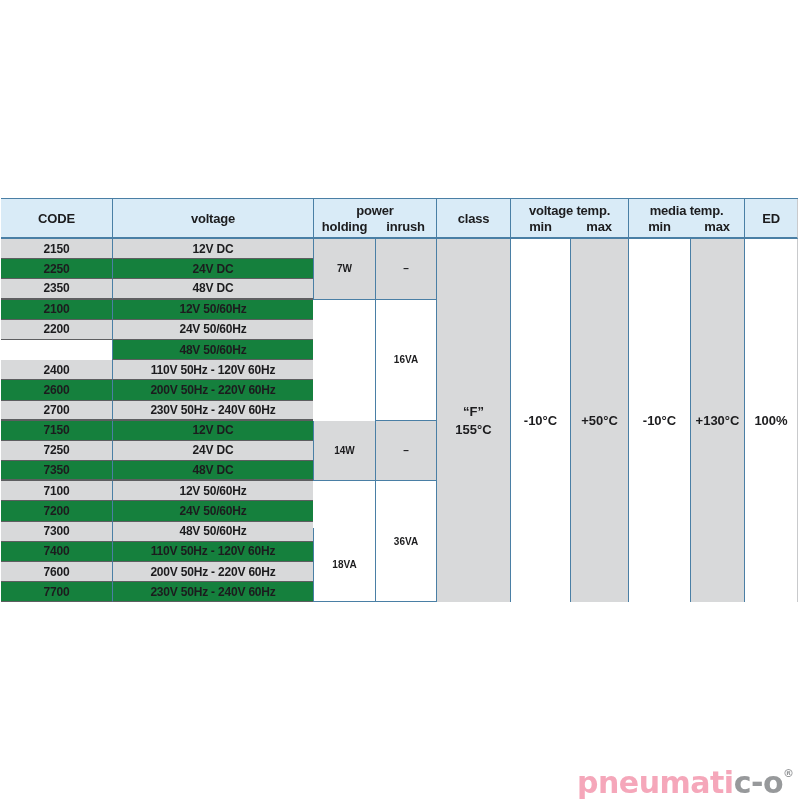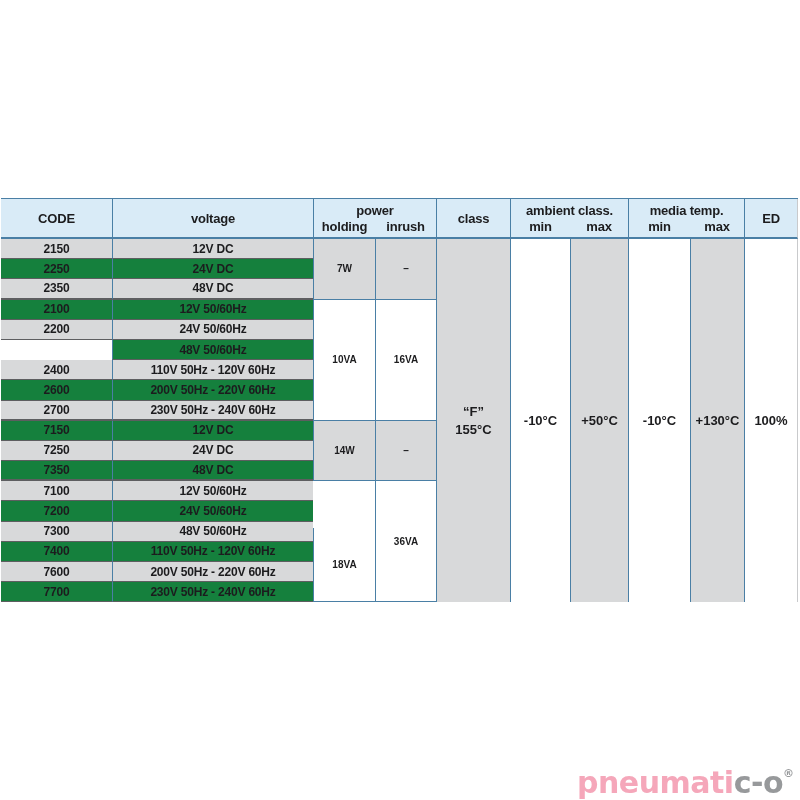--- a/index.html
+++ b/index.html
@@ -120,21 +120,21 @@
   <div class="hcell" style="grid-column:2">voltage</div>
   <div class="hcell hgroup" style="grid-column:3 / span 2">
     <span class="top">power</span>
     <span class="hsub power">
       <span>holding</span>
       <span>inrush</span>
     </span>
   </div>
   <div class="hcell" style="grid-column:5">class</div>
   <div class="hcell hgroup" style="grid-column:6 / span 2">
-    <span class="top">ambient class.</span>
+    <span class="top">voltage temp.</span>
     <span class="hsub ambient">
       <span>min</span>
       <span>max</span>
     </span>
   </div>
   <div class="hcell hgroup" style="grid-column:8 / span 2">
     <span class="top">media temp.</span>
     <span class="hsub media">
       <span>min</span>
       <span>max</span>
@@ -173,21 +173,20 @@
     <div class="bcell code shade" style="grid-area: 16 / 1;">7300</div>
     <div class="bcell volt shade" style="grid-area: 16 / 2;">48V 50/60Hz</div>
     <div class="bcell code" style="grid-area: 17 / 1;">7400</div>
     <div class="bcell volt" style="grid-area: 17 / 2;">110V 50Hz - 120V 60Hz</div>
     <div class="bcell code shade" style="grid-area: 18 / 1;">7600</div>
     <div class="bcell volt shade" style="grid-area: 18 / 2;">200V 50Hz - 220V 60Hz</div>
     <div class="bcell code" style="grid-area: 19 / 1;">7700</div>
     <div class="bcell volt" style="grid-area: 19 / 2;">230V 50Hz - 240V 60Hz</div>
     <div class="pcell holding shade" style="grid-area: 2 / 3 / span 3;">7W</div>
     <div class="pcell inrush shade" style="grid-area: 2 / 4 / span 3;">–</div>
-    <div class="pcell holding" style="grid-area: 5 / 3 / span 6;">10VA</div>
     <div class="pcell inrush" style="grid-area: 5 / 4 / span 6;">16VA</div>
     <div class="pcell holding shade" style="grid-area: 11 / 3 / span 3;">14W</div>
     <div class="pcell inrush shade" style="grid-area: 11 / 4 / span 3;">–</div>
     <div class="pcell holding" style="grid-area: 14 / 3 / span 6; margin-top: 47px;">18VA</div>
     <div class="pcell inrush" style="grid-area: 14 / 4 / span 6;">36VA</div>
     <div class="mcell shade" style="grid-area: 2 / 5 / span 18;">
       <div>“F”</div>
       <div>155°C</div>
     </div>
     <div class="mcell" style="grid-area: 2 / 6 / span 18;">-10°C</div>

